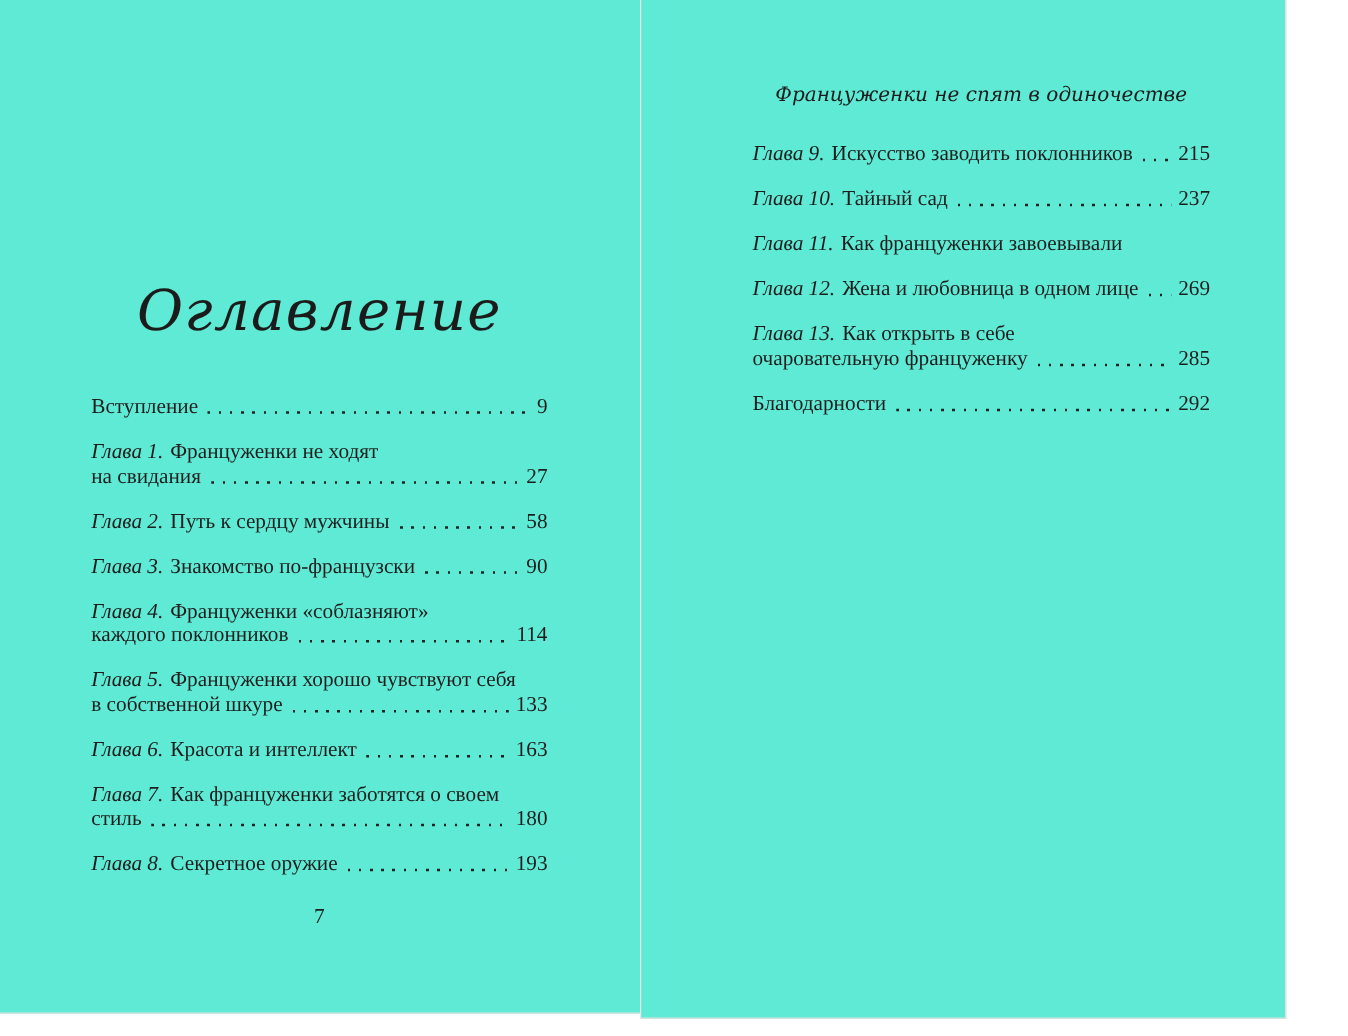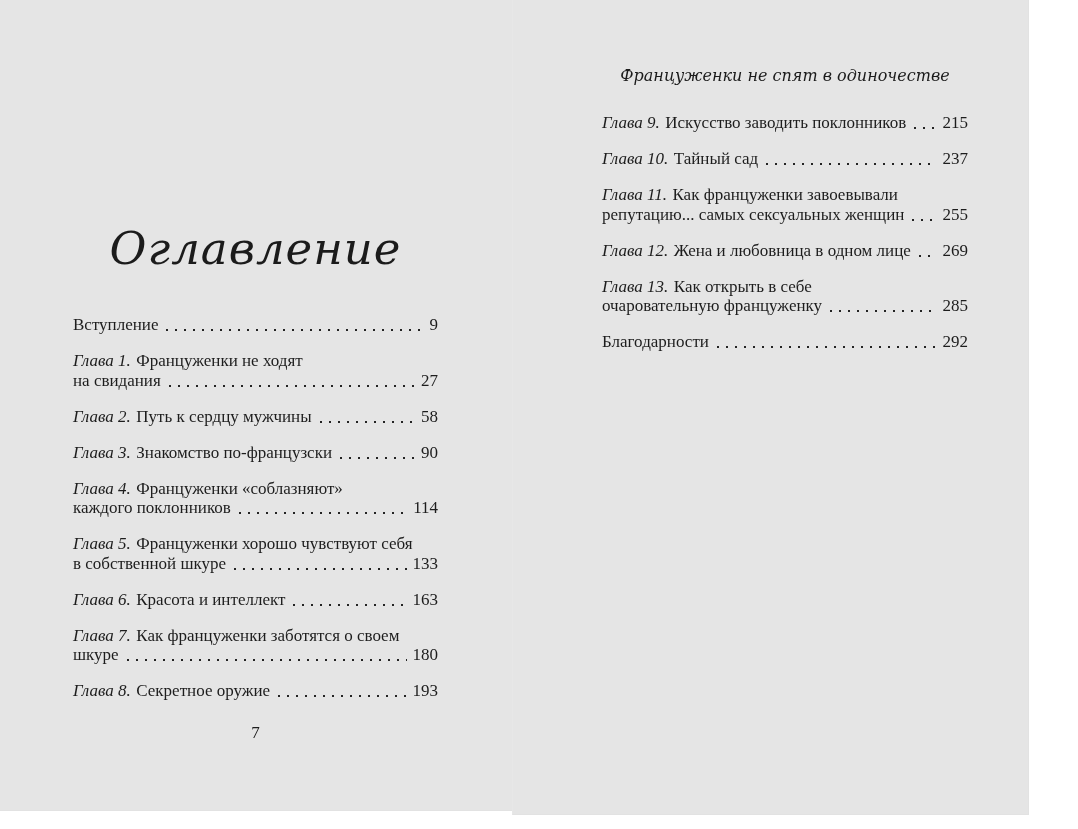--- a/index.html
+++ b/index.html
@@ -12,21 +12,21 @@
     width: 1078px;
     height: 829px;
     background: #ffffff;
     font-family: "Liberation Serif", serif;
     color: #1d1d1d;
     overflow: hidden;
   }
   .page {
     position: absolute;
     top: 0;
-    background: #e5e5e5;
+    background: #5eead4;
     box-sizing: border-box;
   }
   .page-left {
     left: 0;
     width: 512px;
     height: 811px;
     border-bottom: 1px solid #e2e2e2;
   }
   .page-right {
     left: 512px;
@@ -168,21 +168,21 @@
             <div class="toc-line toc-line-last">
               <i class="toc-prefix">Глава 6.</i>
               <span class="toc-text">Красота и интеллект</span>
               <span class="toc-leader"></span>
               <span class="toc-num">163</span>
             </div>
           </div>
           <div class="toc-entry">
             <div class="toc-line"><i class="toc-prefix">Глава 7.</i><span class="toc-text">Как француженки заботятся о своем</span></div>
             <div class="toc-line toc-line-last">
-              <span class="toc-text">шкуре</span>
+              <span class="toc-text">стиль</span>
               <span class="toc-leader"></span>
               <span class="toc-num">180</span>
             </div>
           </div>
           <div class="toc-entry">
             <div class="toc-line toc-line-last">
               <i class="toc-prefix">Глава 8.</i>
               <span class="toc-text">Секретное оружие</span>
               <span class="toc-leader"></span>
               <span class="toc-num">193</span>
@@ -208,25 +208,20 @@
           <div class="toc-entry">
             <div class="toc-line toc-line-last">
               <i class="toc-prefix">Глава 10.</i>
               <span class="toc-text">Тайный сад</span>
               <span class="toc-leader"></span>
               <span class="toc-num">237</span>
             </div>
           </div>
           <div class="toc-entry">
             <div class="toc-line"><i class="toc-prefix">Глава 11.</i><span class="toc-text">Как француженки завоевывали</span></div>
-            <div class="toc-line toc-line-last">
-              <span class="toc-text">репутацию... самых сексуальных женщин</span>
-              <span class="toc-leader"></span>
-              <span class="toc-num">255</span>
-            </div>
           </div>
           <div class="toc-entry">
             <div class="toc-line toc-line-last">
               <i class="toc-prefix">Глава 12.</i>
               <span class="toc-text">Жена и любовница в одном лице</span>
               <span class="toc-leader"></span>
               <span class="toc-num">269</span>
             </div>
           </div>
           <div class="toc-entry">

